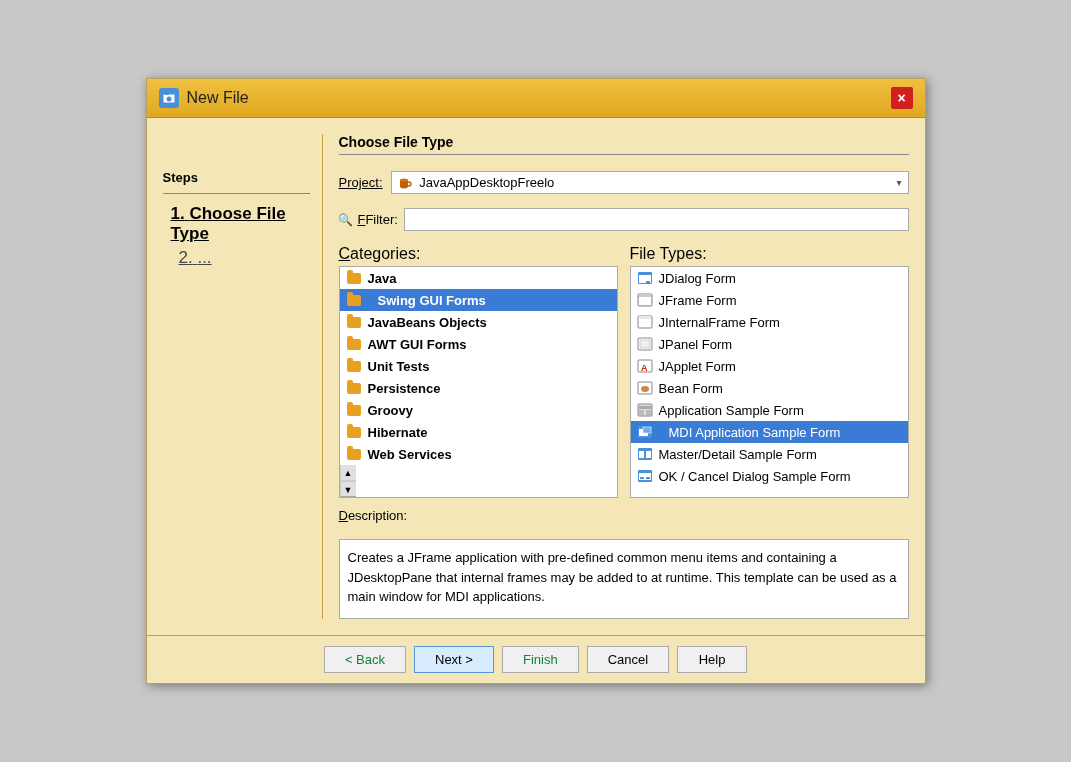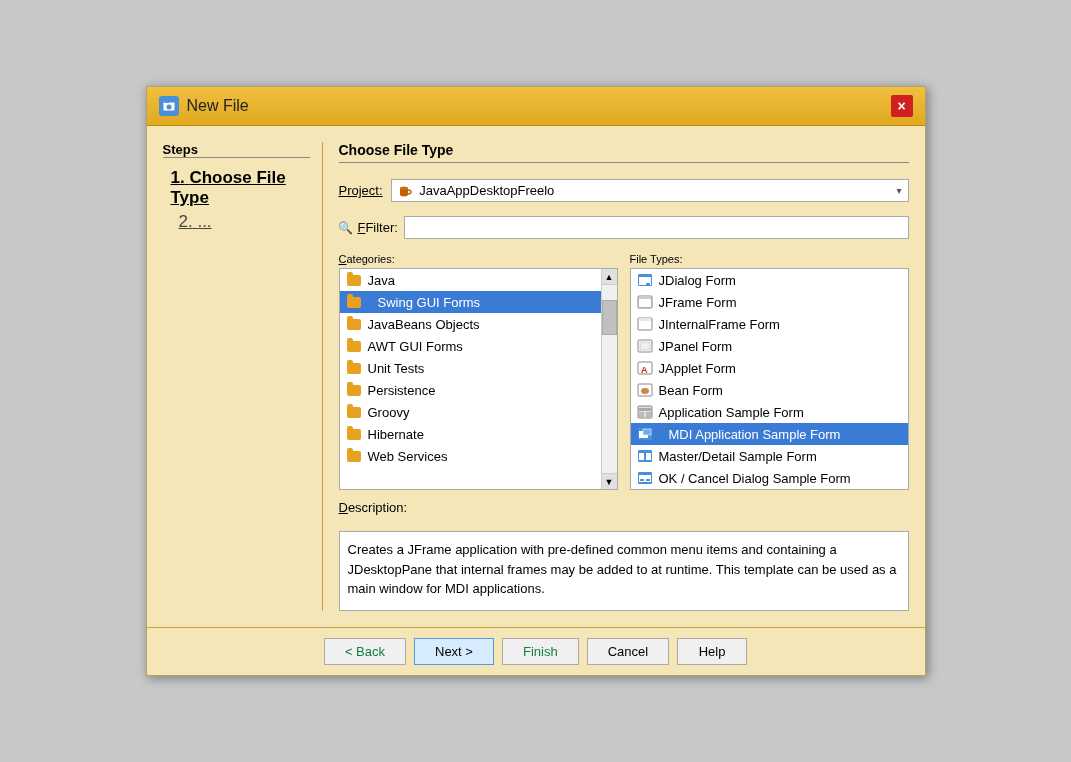--- a/index.html
+++ b/index.html
@@ -73,22 +73,23 @@
     .sidebar {
       width: 160px;
       flex-shrink: 0;
       border-right: 1px solid #c8a040;
       padding-right: 12px;
     }
     .sidebar-title {
       font-weight: bold;
       font-size: 13px;
       border-bottom: 1px solid #888;
-      padding-bottom: 0;
+      padding-bottom: 8px;
       margin-bottom: 8px;
+      margin-top: 36px;
     }
     .sidebar-item {
       padding: 2px 0 2px 8px;
       font-size: 17px;
       text-decoration: underline;
     }
     .sidebar-item.active {
       font-weight: bold;
     }
     .sidebar-item.sub {
@@ -164,21 +165,21 @@
       display: flex;
       gap: 12px;
       flex: 1;
     }
     .list-section {
       display: flex;
       flex-direction: column;
       flex: 1;
     }
     .list-label {
-      font-size: 11px;
+      font-size: 16px;
       margin-bottom: 3px;
     }
     .list-label span {
       text-decoration: underline;
     }
     .list-box {
       flex: 1;
       border: 1px solid #aaa;
       background: white;
       overflow-y: auto;
@@ -309,21 +310,21 @@
           <span class="search-icon-small">🔍</span>
           <span><span class="underline">F</span><span>Filter:</span></span>
         </span>
         <input class="filter-input" type="text" placeholder="" style="">
       </div>
 
       <div class="lists-row">
 
         <div class="list-section">
           <div class="list-label"><span class="underline">C</span>ategories:</div>
-          <div class="list-box" style="display:flex;flex-direction:row;">
+          <div class="list-box" style="display:flex;flex-direction:column;font-weight:bold;">
             <div style="flex:1;overflow-y:auto;">
               <div class="list-item">
                 <span class="list-item-icon">
                     <span style="display:inline-block;width:14px;height:11px;background:#e8a020;border-radius:0 2px 2px 2px;position:relative;">
                       <span style="position:absolute;top:-3px;left:0;width:6px;height:3px;background:#e8a020;border-radius:2px 2px 0 0;display:block;"></span>
                     </span>
                   </span>
                 <span>Java</span>
               </div>
               <div class="list-item selected">

